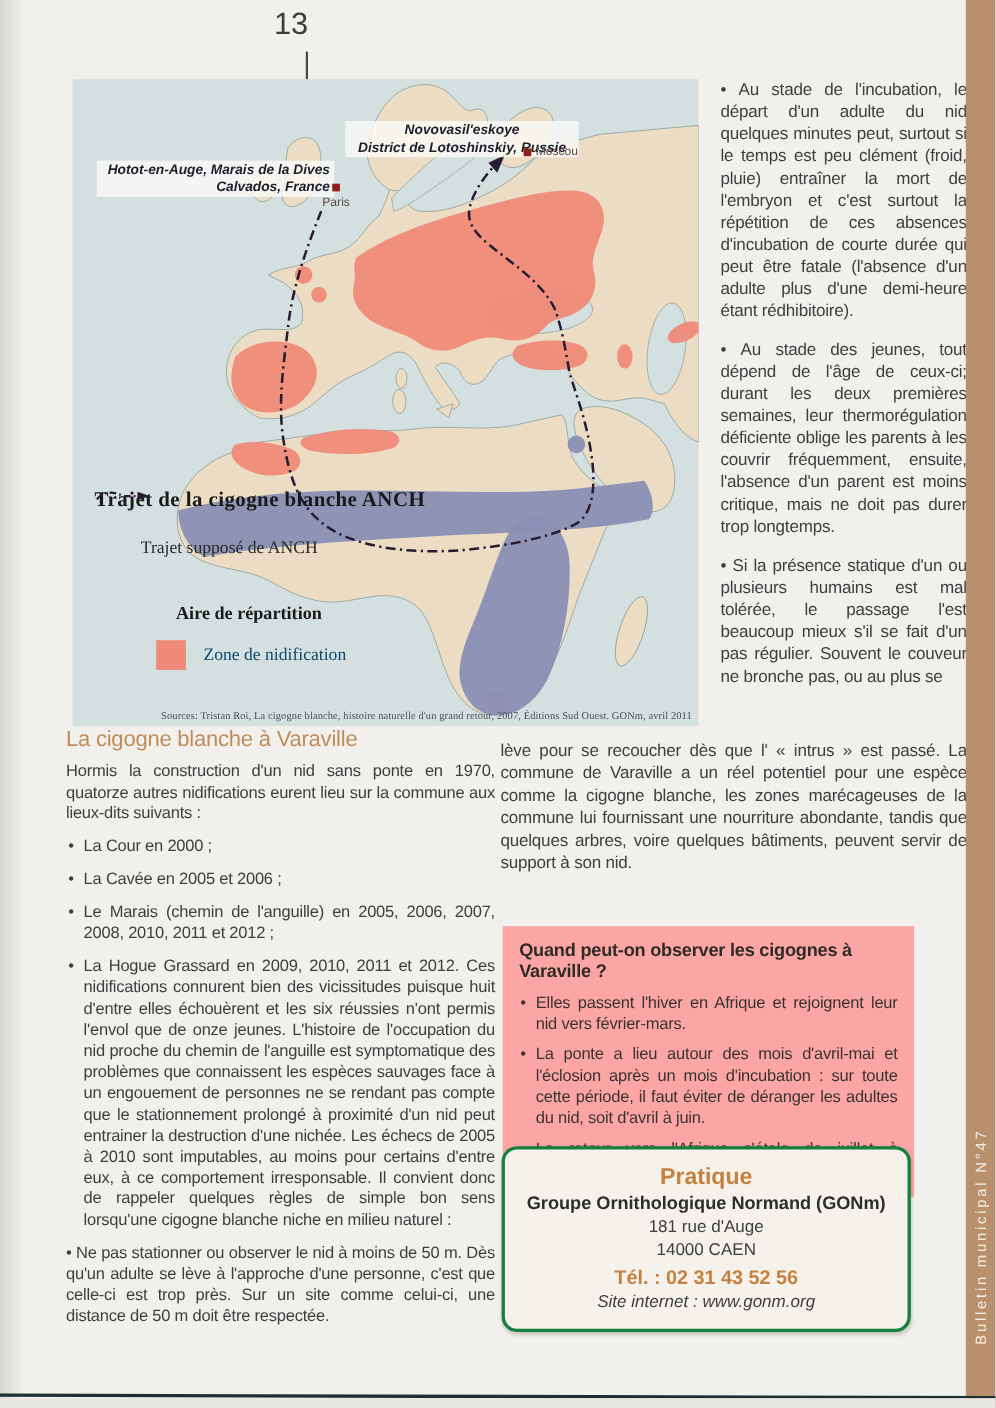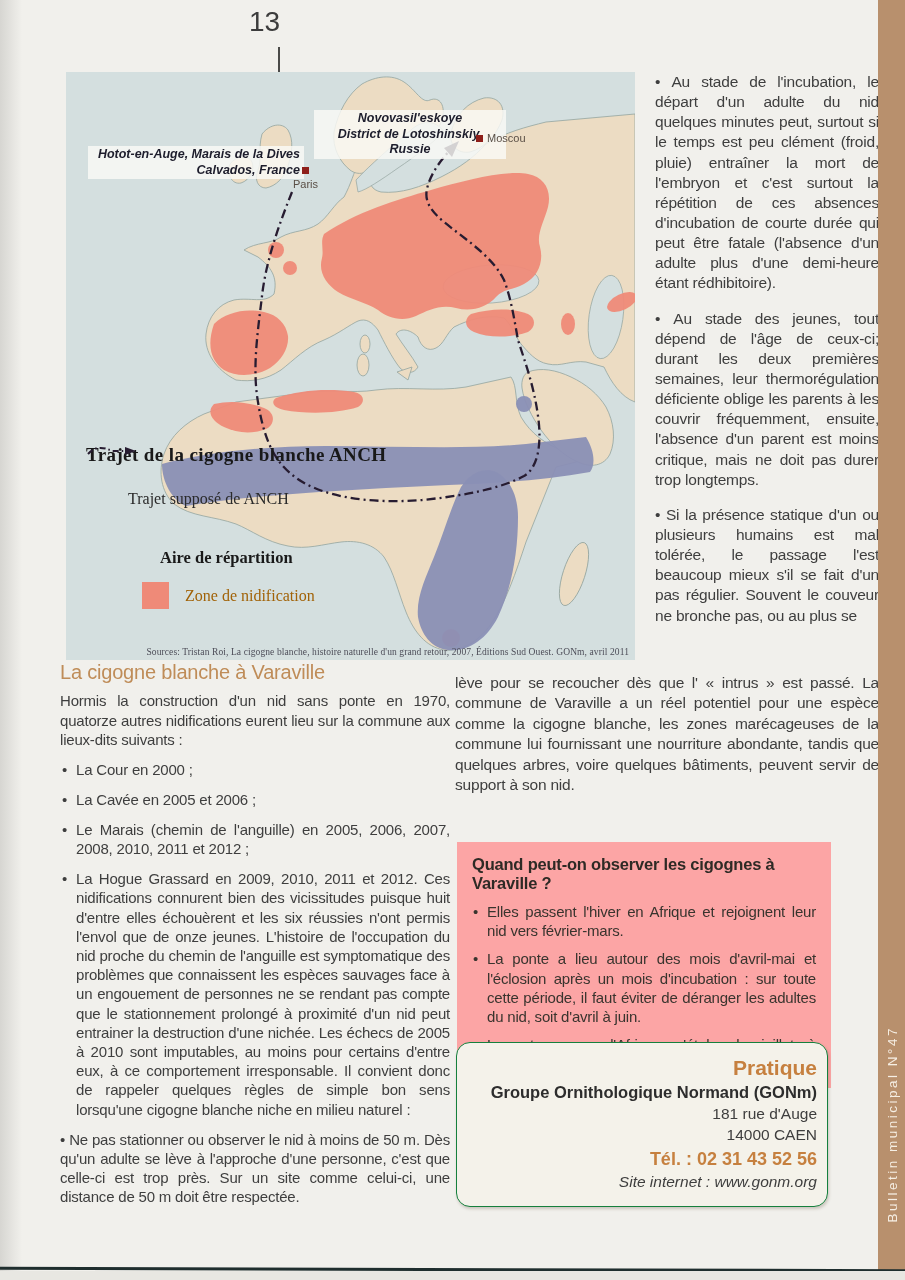--- a/index.html
+++ b/index.html
@@ -22,30 +22,30 @@
   .hdr .sect .a { color:#c28b58; }
   .hdr .sect .b { color:#3f3f3f; }
   
   .map { position:absolute; left:66px; top:72px; width:569px; height:588px; background:#dce3e1; }
   .map svg { position:absolute; inset:0; }
   .maplabel {
     position:absolute; font-size:12.5px; font-weight:bold; font-style:italic;
     color:#1d1d2c; line-height:1.25; background:rgba(250,250,246,0.82); padding:1px 4px;
   }
   .lab-fr { left:22px; top:74px; width:216px; text-align:right; }
-  .lab-ru { left:248px; top:38px; width:192px; text-align:center; }
+  .lab-ru { left:248px; top:38px; width:212px; text-align:center; }
   .citymark { position:absolute; display:flex; align-items:center; gap:4px; font-size:11px; color:#5a4f46; }
   .citymark .sq { width:7px; height:7px; background:#8e1f1a; display:inline-block; }
   .mk-paris { left:227px; top:95px;flex-direction:column; }
   .mk-moscou { left:410px; top:60px; }
   .maplegend { position:absolute; left:20px; top:372px; font-family:"Liberation Serif","DejaVu Serif",serif; color:#191919; }
   .maplegend .lt { font-size:19px; font-weight:bold; letter-spacing:0.4px; }
   .maplegend .routerow { display:flex; align-items:center; gap:12px; margin:24px 0 0 42px; font-size:16px; color:#2a2a2a; }
   .maplegend .areatitle { font-size:16.5px; font-weight:bold; margin:40px 0 0 74px; }
-  .maplegend .swrow { display:flex; align-items:center; gap:16px; margin:14px 0 0 56px; font-size:16px; color:#a16207; }
+  .maplegend .swrow { display:flex; align-items:center; gap:16px; margin:14px 0 0 56px; font-size:16px; color:#0c4a6e; }
   .maplegend .sw { width:27px; height:27px; }
   .sw.nest { background:#ef8a78; }
   .sw.wint { background:#8a8fb5; }
   .mapsource {
     position:absolute; right:6px; bottom:3px; font-family:"Liberation Serif","DejaVu Serif",serif;
     font-size:9.5px; color:#4d4d58; letter-spacing:0.1px;
   }
   
   .rightcol { position:absolute; left:655px; top:72px; width:224px; }
   .rb { font-size:15.5px; line-height:1.3; text-align:justify; letter-spacing:-0.2px; margin-bottom:15px; }
@@ -61,23 +61,23 @@
   .ab.flush::before { content:"•\00a0 "; position:static; }
   
   .obox { position:absolute; left:457px; top:842px; width:374px; background:#fca5a5; padding:13px 15px 14px 15px; }
   .obox h3 { font-size:16.5px; font-weight:bold; color:#2e2a25; margin-bottom:9px; letter-spacing:-0.2px; }
   .ob { position:relative; font-size:15px; line-height:1.28; letter-spacing:-0.2px; text-align:justify; padding-left:15px; margin-bottom:9px; color:#39342e; }
   .ob:last-child { margin-bottom:0; }
   .ob::before { content:"•"; position:absolute; left:1px; }
   
   .pbox {
     position:absolute; left:456px; top:1042px; width:372px;
-    background:#f4f2ea; border:1px solid #15803d; border-radius:14px;
+    background:#f4f2ea; border:3px solid #15803d; border-radius:14px;
     box-shadow:1px 2px 3px rgba(90,75,55,0.25);
-    text-align:right; padding:13px 10px 15px 10px;
+    text-align:center; padding:13px 10px 15px 10px;
   }
   .pbox .ptitle { font-size:21px; font-weight:bold; color:#c6803f; margin-bottom:3px; }
   .pbox .porg { font-size:16.5px; font-weight:bold; color:#2d2d2d; margin-bottom:2px; }
   .pbox .paddr { font-size:15.5px; color:#3e3e3e; line-height:1.35; }
   .pbox .pphone { font-size:18px; font-weight:bold; color:#c6803f; margin-top:3px; }
   .pbox .psite { font-size:15.5px; font-style:italic; color:#3e3e3e; margin-top:3px; }
   
   .sidebar { position:absolute; left:878px; top:0; width:27px; height:1280px; background:#b8906d; }
   .sidebar .vtext {
     position:absolute; bottom:58px; left:50%; transform:translateX(-50%) rotate(180deg);

